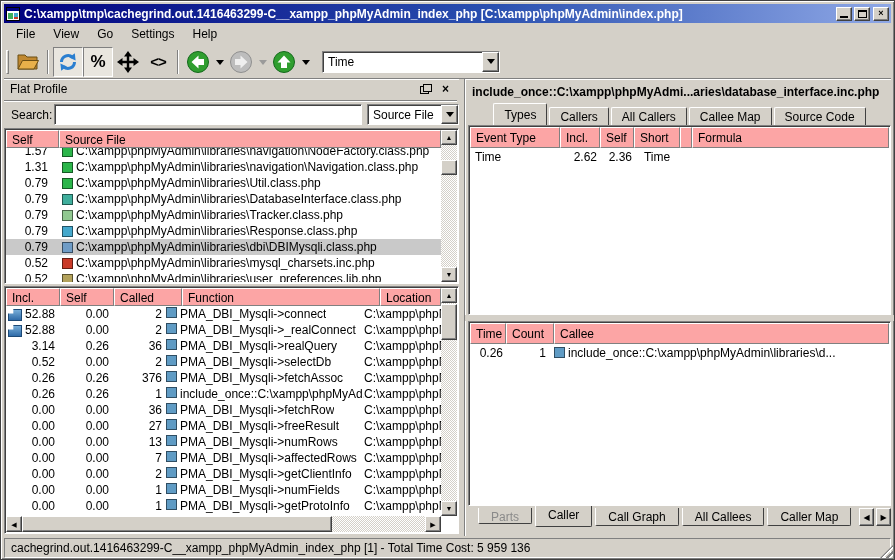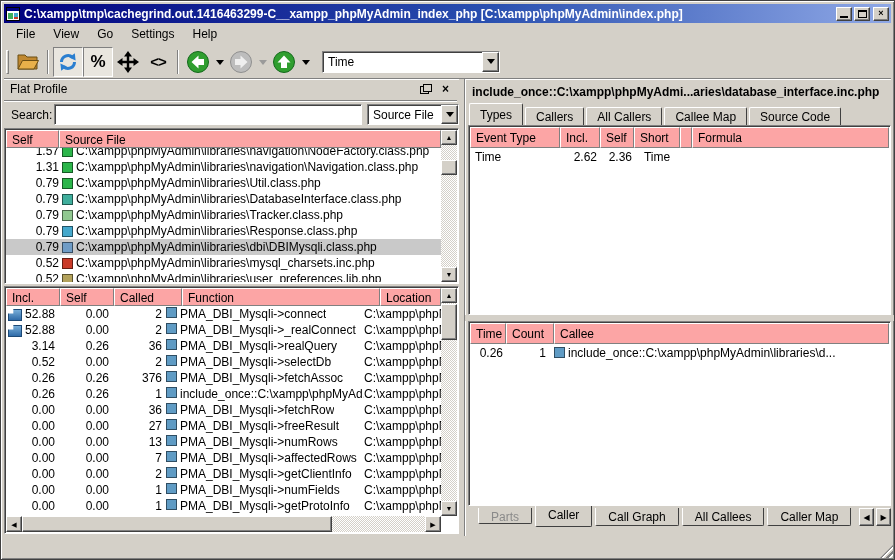--- a/index.html
+++ b/index.html
@@ -58,21 +58,21 @@
   .fn-table{left:0;top:207px;width:455px;height:248px;}
   .hdr{position:absolute;left:1px;top:1px;right:17px;height:18px;display:flex;}
   .hcell{background:#fca5a5;border:1px solid;border-color:#fff #808080 #808080 #fff;
          padding:2px 5px 0;white-space:nowrap;overflow:hidden;flex:none;}
   .hfill{flex:1;}
   .body-rows{position:absolute;left:1px;top:19px;right:17px;bottom:1px;overflow:hidden;background:#fff;}
   .fn-table .body-rows{bottom:17px;}
   .flist-row{height:16px;display:flex;align-items:center;white-space:nowrap;}
   .flist-row:first-child{margin-top:-5px;}
   .flist-row.sel{background:#c9c9c9;}
-  .self-val{width:56px;text-align:right;padding-right:3px;flex:none;}
+  .self-val{width:56px;text-align:right;padding-right:14px;flex:none;}
   .sq{width:11px;height:11px;border:1px solid rgba(0,0,0,0.5);flex:none;margin-right:3px;}
   .fname{overflow:hidden;}
   .frow{height:16px;display:flex;align-items:center;white-space:nowrap;}
   .c-incl{width:54px;display:flex;justify-content:flex-end;align-items:center;padding-right:5px;position:relative;flex:none;}
   .c-self{width:54px;text-align:right;padding-right:5px;flex:none;}
   .c-called{width:52px;text-align:right;padding-right:4px;flex:none;}
   .c-fn{width:198px;display:flex;align-items:flex-start;overflow:hidden;flex:none;}
   .c-loc{flex:1;overflow:hidden;}
   .bar-ic{position:absolute;left:2px;top:2px;width:14px;height:12px;background:linear-gradient(#76add8,#2f6ba8);
           border:1px solid #1d4a77;clip-path:polygon(0 38%,38% 38%,38% 0,100% 0,100% 100%,0 100%);}
@@ -92,21 +92,21 @@
            linear-gradient(45deg,#d4d0c8 25%,transparent 25%,transparent 75%,#d4d0c8 75%);
            background-size:2px 2px;background-position:0 0,1px 1px;}
   .sb-btn.h{top:0;height:16px;width:16px;}
   .sb-thumb.h{top:0;height:16px;}
   
   .vsplitter{position:absolute;left:458px;top:78px;width:5px;height:457px;background:#d4d0c8;}
   
   .right-panel{position:absolute;left:463px;top:78px;width:430px;height:457px;border-left:1px solid #808080;
                box-shadow:inset 1px 0 0 #fff;}
   .rp-title{padding:6px 7px 3px;font-weight:bold;white-space:nowrap;overflow:hidden;}
-  .rp-tabs{position:absolute;left:4px;top:24px;right:2px;height:22px;display:flex;align-items:flex-end;}
+  .rp-tabs{position:absolute;left:4px;top:24px;right:2px;height:22px;display:flex;align-items:flex-end;justify-content:center;}
   .tab{height:18px;padding:2px 10px 0;background:#d4d0c8;border:1px solid;border-color:#fff #404040 #404040 #fff;
        border-bottom:none;border-radius:2px 2px 0 0;margin-right:2px;white-space:nowrap;}
   .tab.active{height:22px;padding-top:4px;position:relative;z-index:2;}
   .panel-frame{position:absolute;background:#fff;border:1px solid;border-color:#808080 #fff #fff #808080;
                box-shadow:inset 1px 1px 0 #404040;}
   .types-frame{left:3px;top:46px;right:3px;height:190px;}
   .callees-frame{left:3px;top:242px;right:3px;height:185px;}
   .hdr2{position:absolute;left:1px;top:1px;right:1px;height:21px;display:flex;}
   .hdr2 .hcell{padding-top:3px;}
   .body2{position:absolute;left:1px;top:22px;right:1px;bottom:1px;background:#fff;overflow:hidden;}
@@ -538,14 +538,17 @@
         <div class="btab">Call Graph</div>
         <div class="btab">All Callees</div>
         <div class="btab">Caller Map</div>
       </div>
     <div class="tab-scroll">
       <span class="sbtn">◀</span>
       <span class="sbtn">▶</span>
     </div>
   </div>
 
+  <div class="statusbar">
+    <span>cachegrind.out.1416463299-C__xampp_phpMyAdmin_index_php [1] - Total Time Cost: 5 959 136</span>
+  </div>
   <div class="grip"></div>
 </div>
 
 </body></html>

